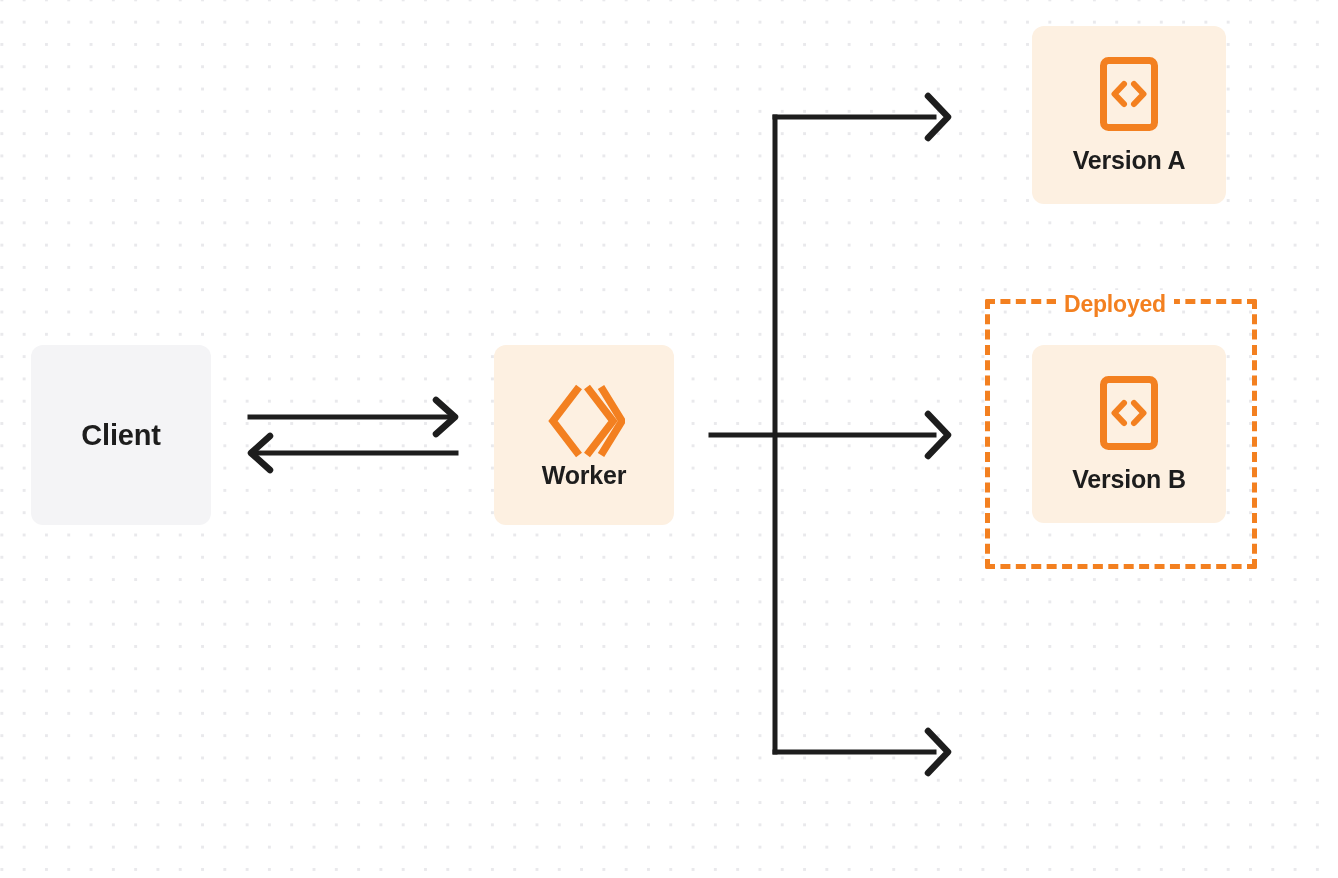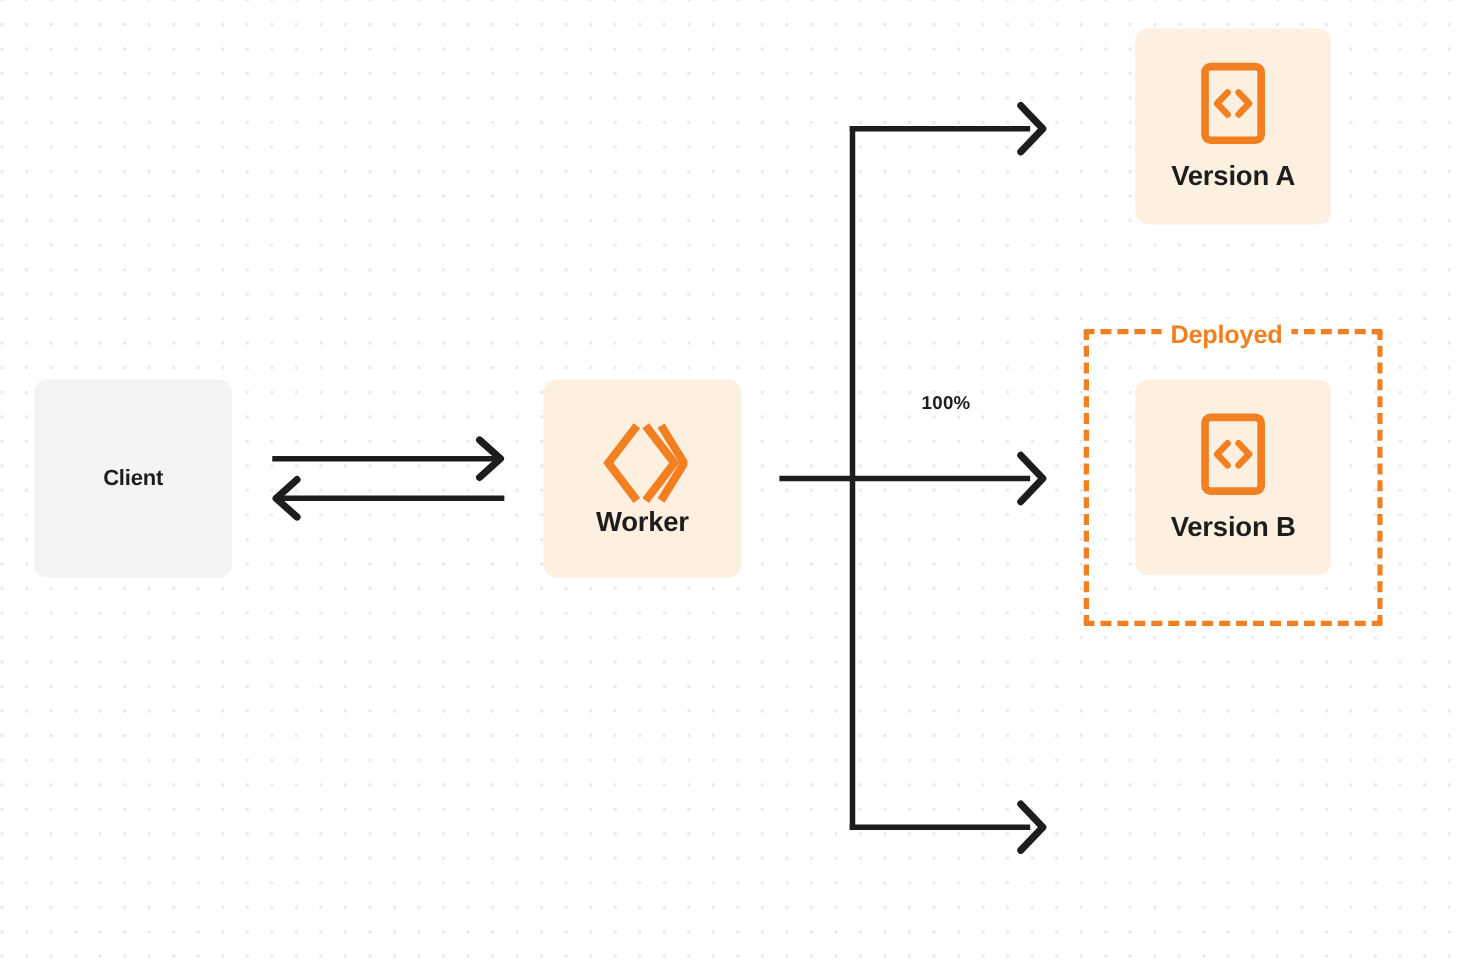--- a/index.html
+++ b/index.html
@@ -30,28 +30,28 @@
   .node-label {
     font-weight: bold;
     color: #1d1d1d;
     letter-spacing: -0.2px;
     text-align: center;
   }
   #client-node {
     left: 31px; top: 345px; width: 180px; height: 180px;
     background: #f4f4f6;
   }
-  #client-node .node-label { font-size: 20px; }
+  #client-node .node-label { font-size: 29px; }
   #worker-node {
     left: 494px; top: 345px; width: 180px; height: 180px;
     background: #fdf0e1;
   }
   #worker-node .node-label { font-size: 25px; margin-top: 0; }
   .version-node {
-    left: 1032px; width: 178px; height: 178px;
+    left: 1032px; width: 194px; height: 178px;
     background: #fdf0e1;
   }
   .version-node .node-label { font-size: 25px; margin-top: 14px; }
   #version-a-node { top: 26px; }
   #version-b-node { top: 345px; }
   #version-c-node { top: 662px; }
 
   #deployed-group {
     position: absolute;
     left: 985px; top: 299px;
@@ -150,21 +150,20 @@
         <rect x="4.5" y="4.5" width="51" height="67" rx="5" ry="5" fill="none" stroke="#f38020" stroke-width="7"></rect>
         <path d="M25 28 L15.5 38 L25 48" fill="none" stroke="#f38020" stroke-width="6" stroke-linecap="round" stroke-linejoin="round"></path>
         <path d="M35 28 L44.5 38 L35 48" fill="none" stroke="#f38020" stroke-width="6" stroke-linecap="round" stroke-linejoin="round"></path>
       </svg>
     </span>
     <div class="node-label">Version B</div>
   </div>
 
 
   <div id="traffic-label">
-    <div>100%</div>
   </div>
 
   <svg class="edges" aria-hidden="true">
 
     <g>
       <line class="edge-line" x1="250" y1="417" x2="452" y2="417"></line>
       <path class="edge-head" d="M436 400 L455 417 L436 434"></path>
     </g>
 
     <g>

